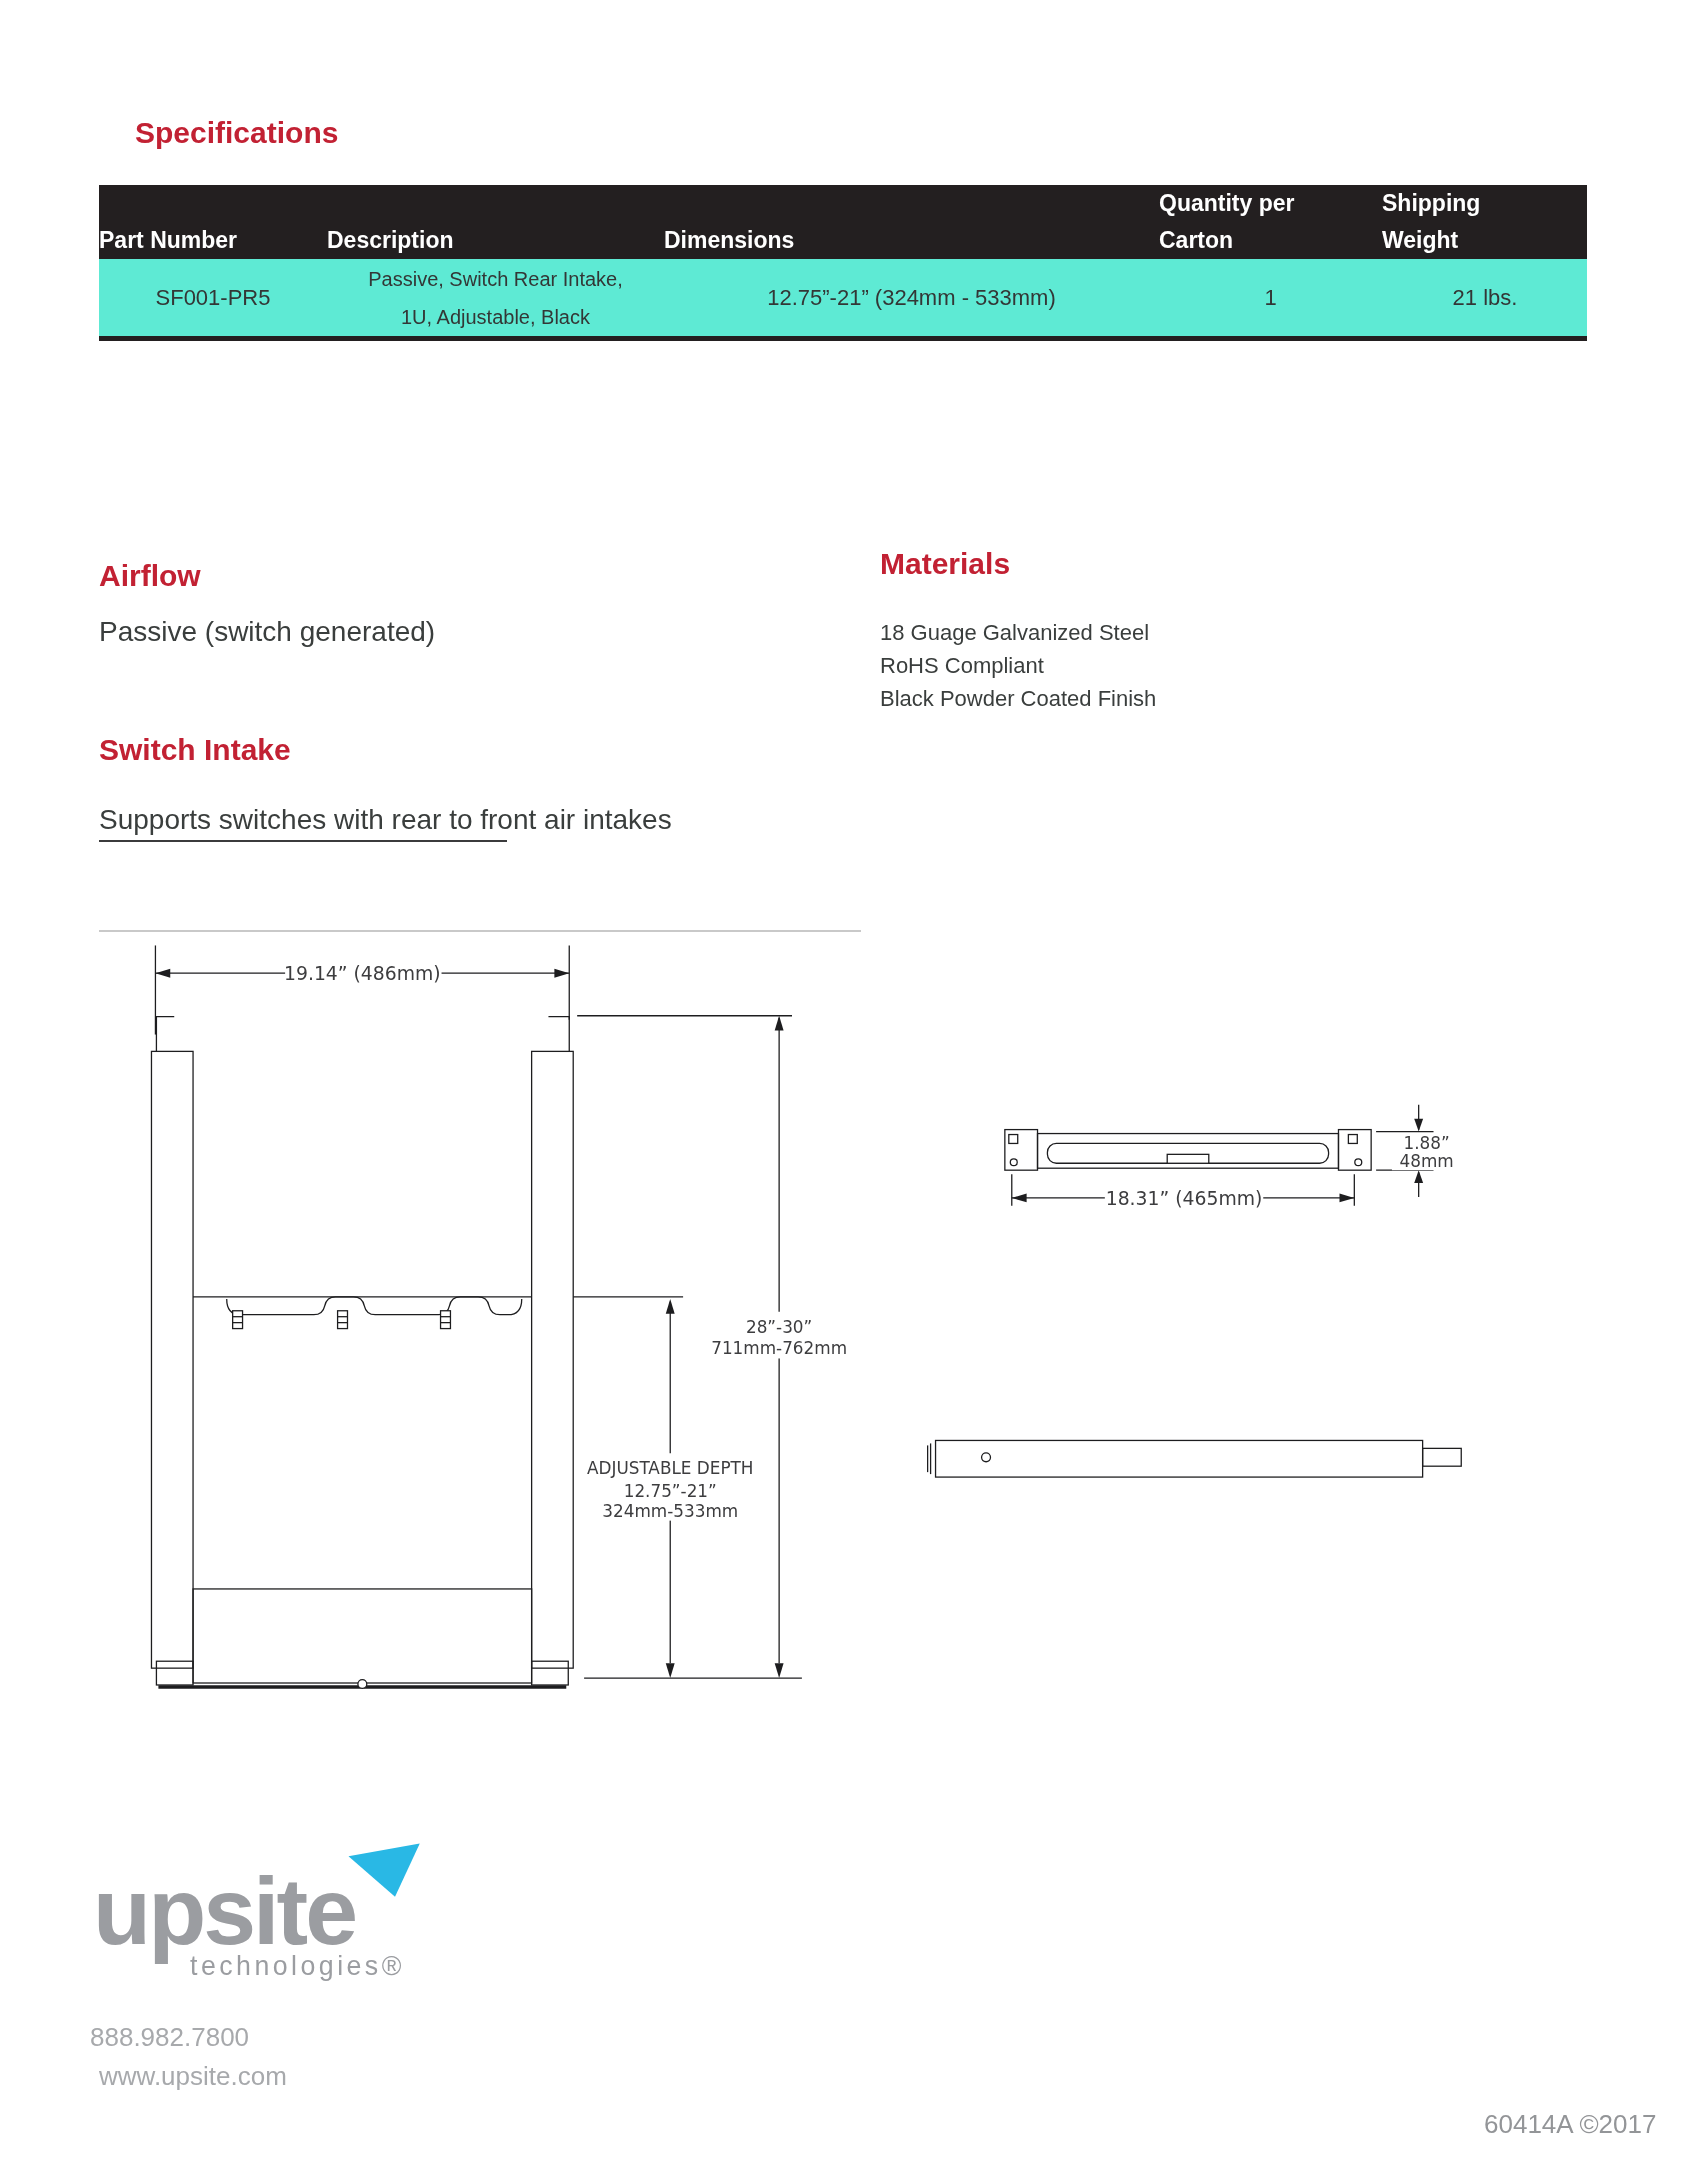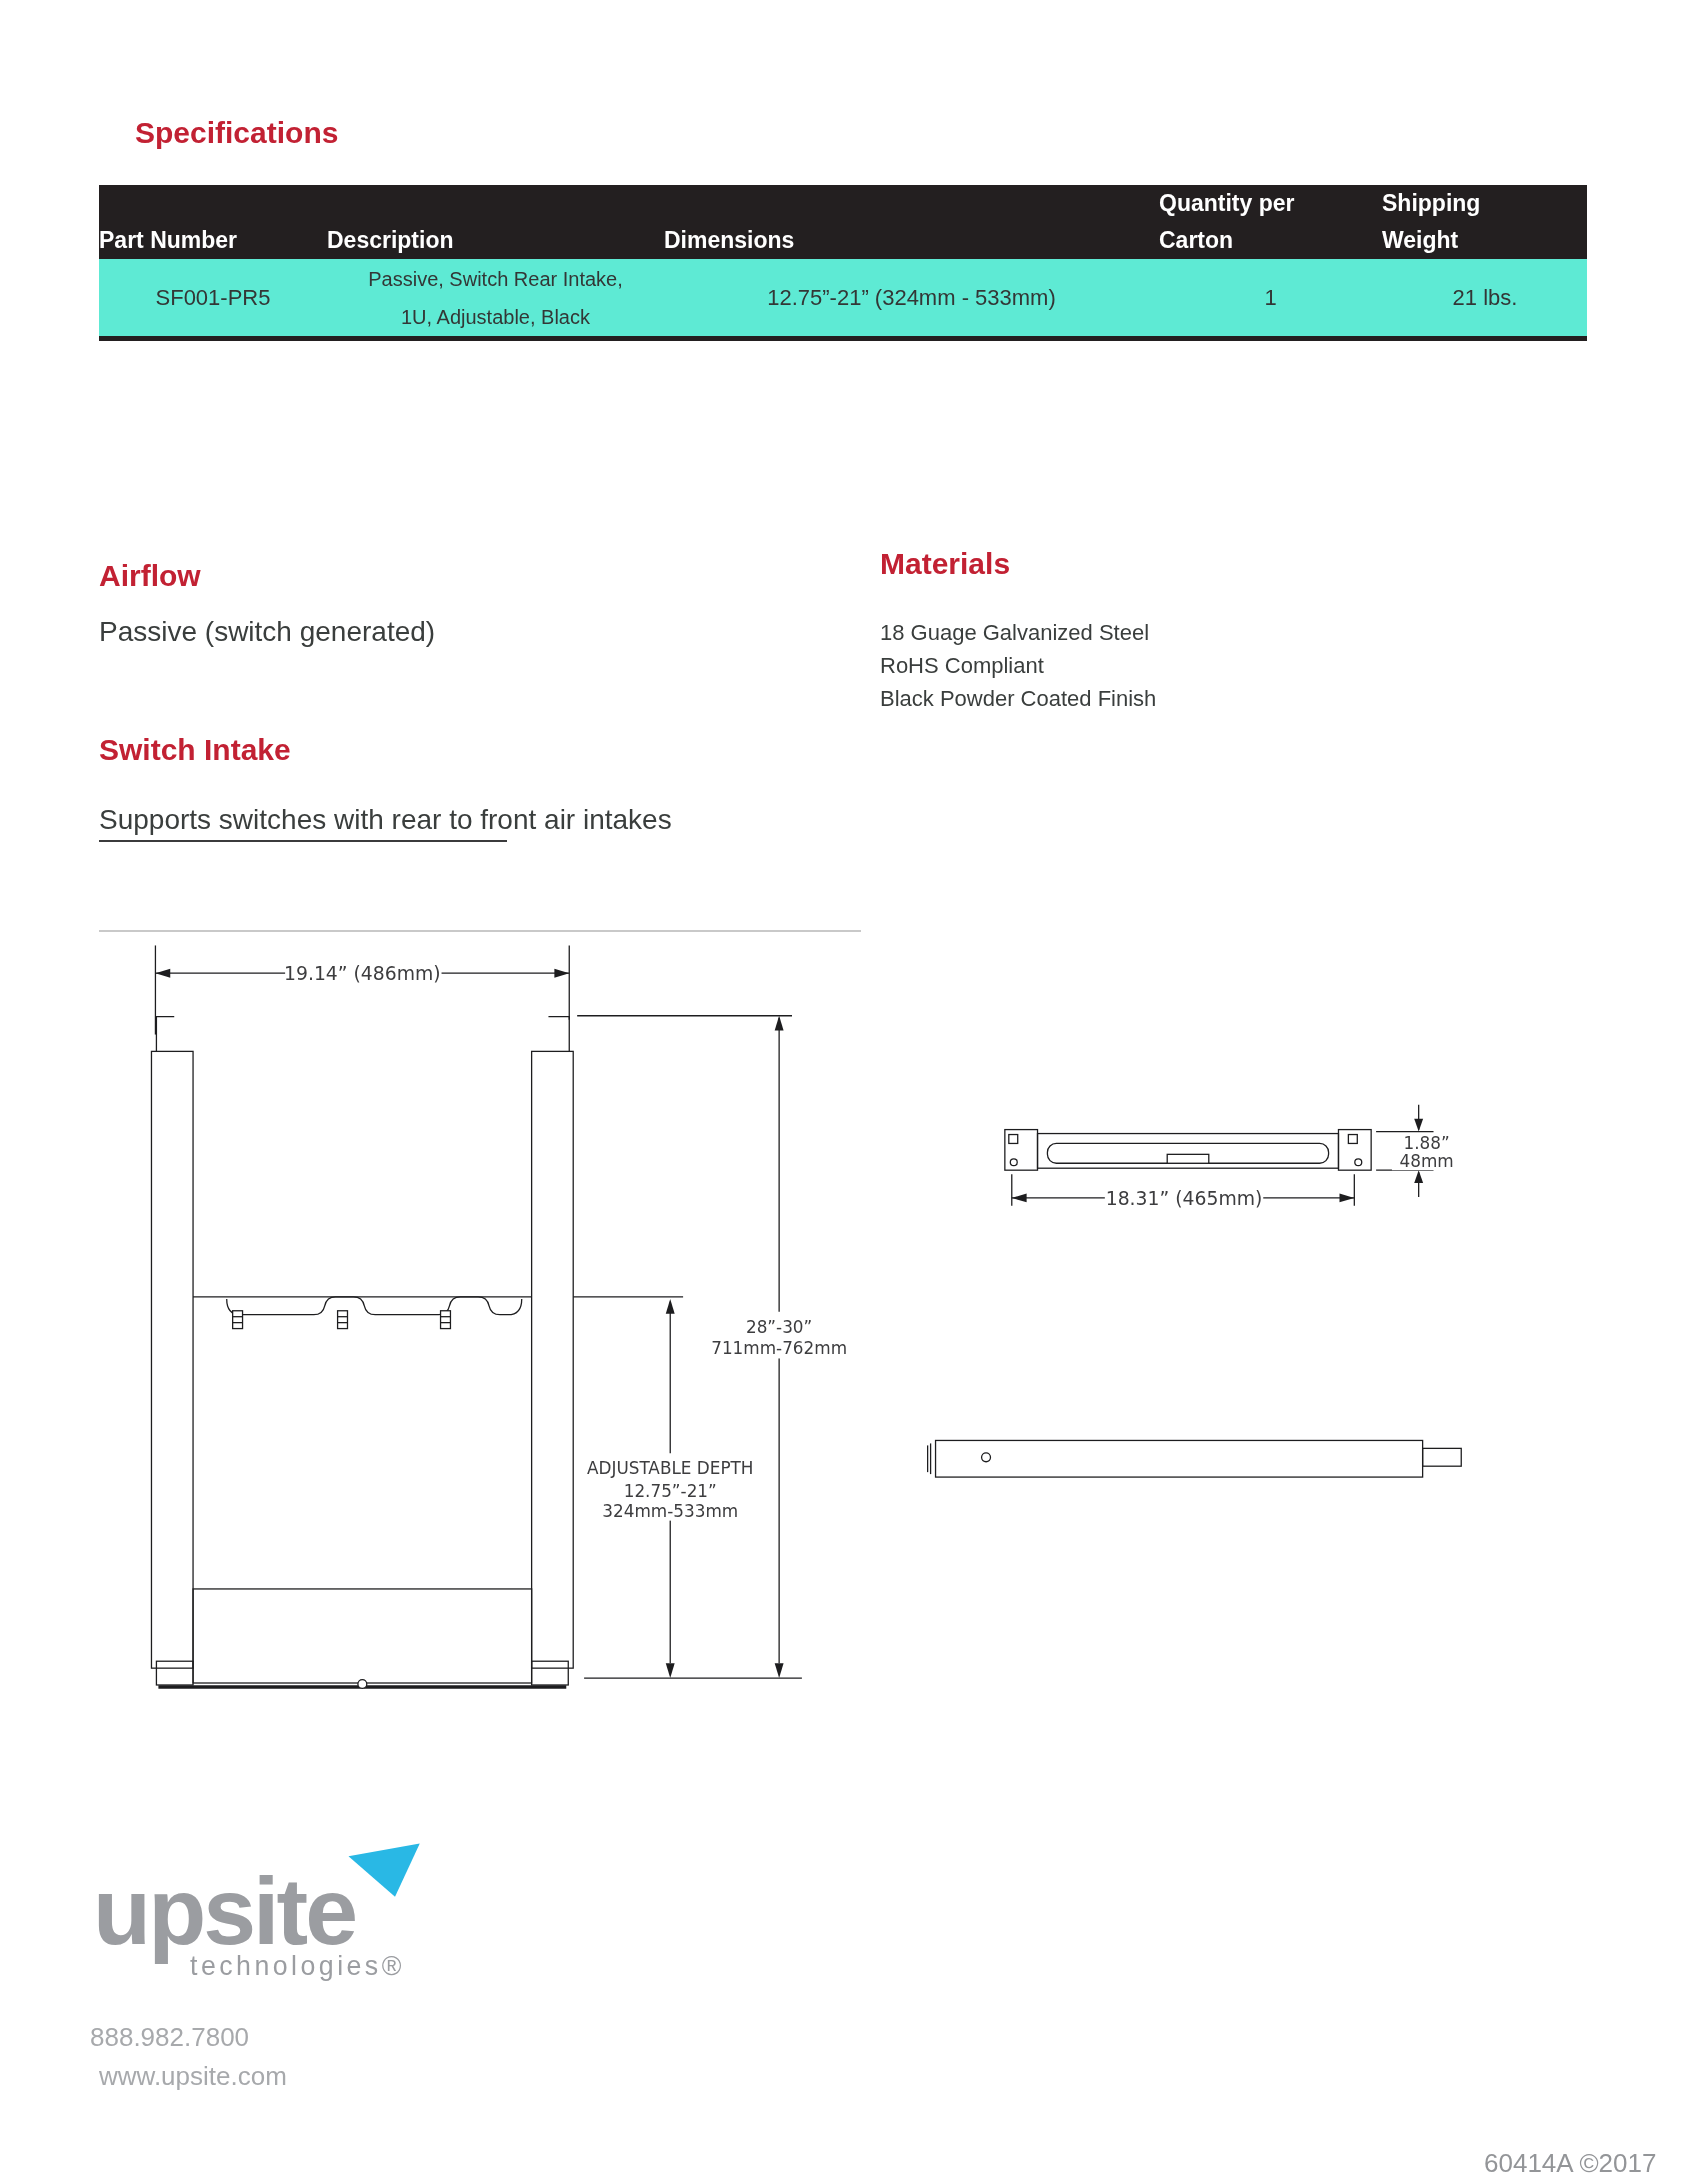--- a/index.html
+++ b/index.html
@@ -42,21 +42,21 @@
   .cadThick{stroke:#1d1d1f;stroke-width:3.5;fill:none;}
   .arr{fill:#1d1d1f;stroke:none;}
   .dimbg{fill:#ffffff;stroke:none;}
   .dimtxt{fill:#3d3d3f;font-family:"DejaVu Sans",sans-serif;font-size:18px;text-anchor:middle;stroke:none;}
   .dimtxt.big{font-size:19px;}
   .dimtxt.small{font-size:17px;}
   .logo-word{font-family:"Liberation Sans",sans-serif;font-weight:bold;font-size:96px;letter-spacing:-3px;fill:#9b9da1;stroke:none;}
   .logo-sub{font-family:"Liberation Sans",sans-serif;font-weight:500;font-size:27px;letter-spacing:3.5px;fill:#9b9da1;stroke:none;}
   
   .footer-gray{font-size:26px;color:#a7a9ac;}
-  .doc-num{font-size:26px;color:#939598;margin-top:39px;}
+  .doc-num{font-size:26px;color:#939598;}
 </style>
 </head>
 <body>
 
 <div class="page">
 
   <div class="abs h-red" style="left:99px;top:116px;margin-left:36px;">Specifications</div>
 
   <div class="spec-table">
     <div class="spec-head">

